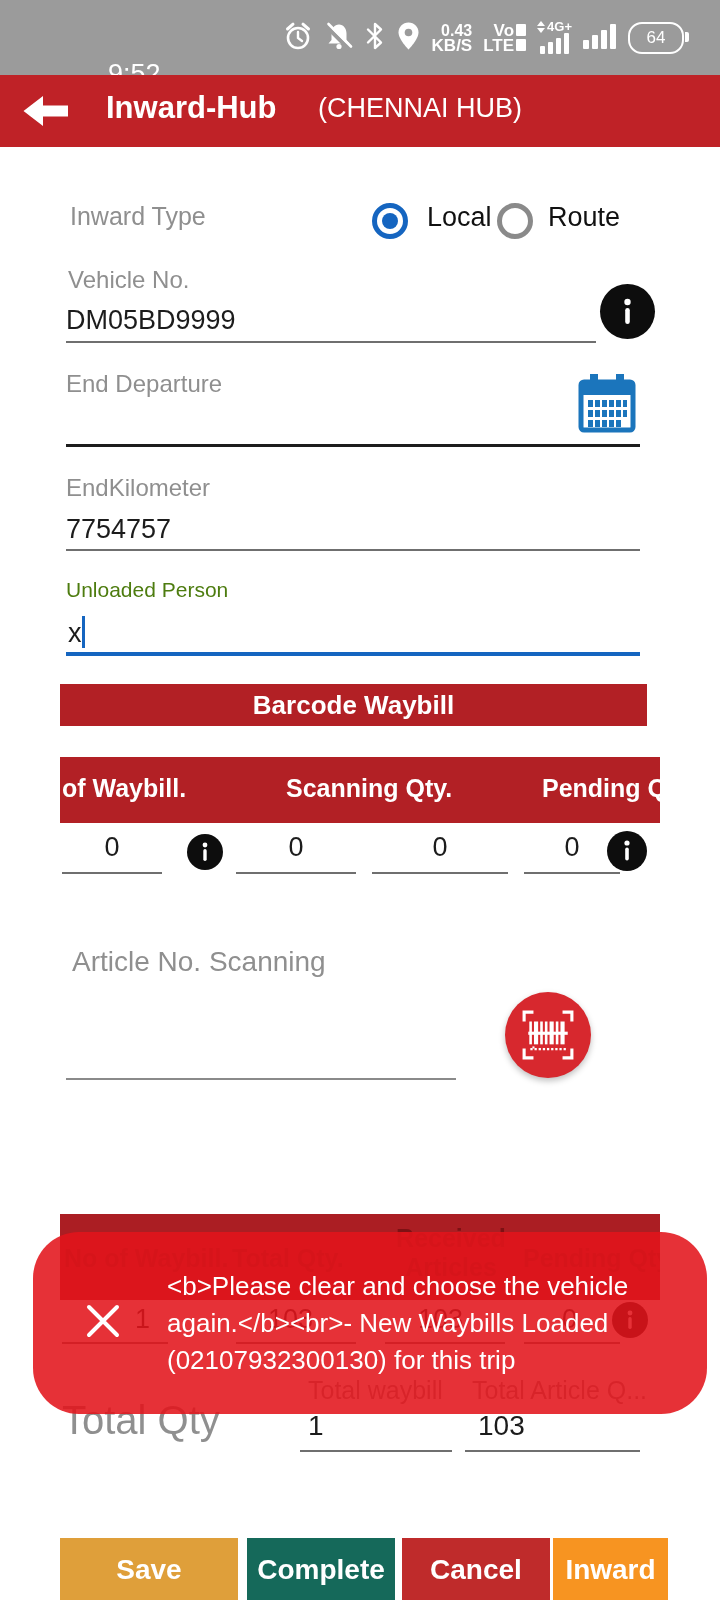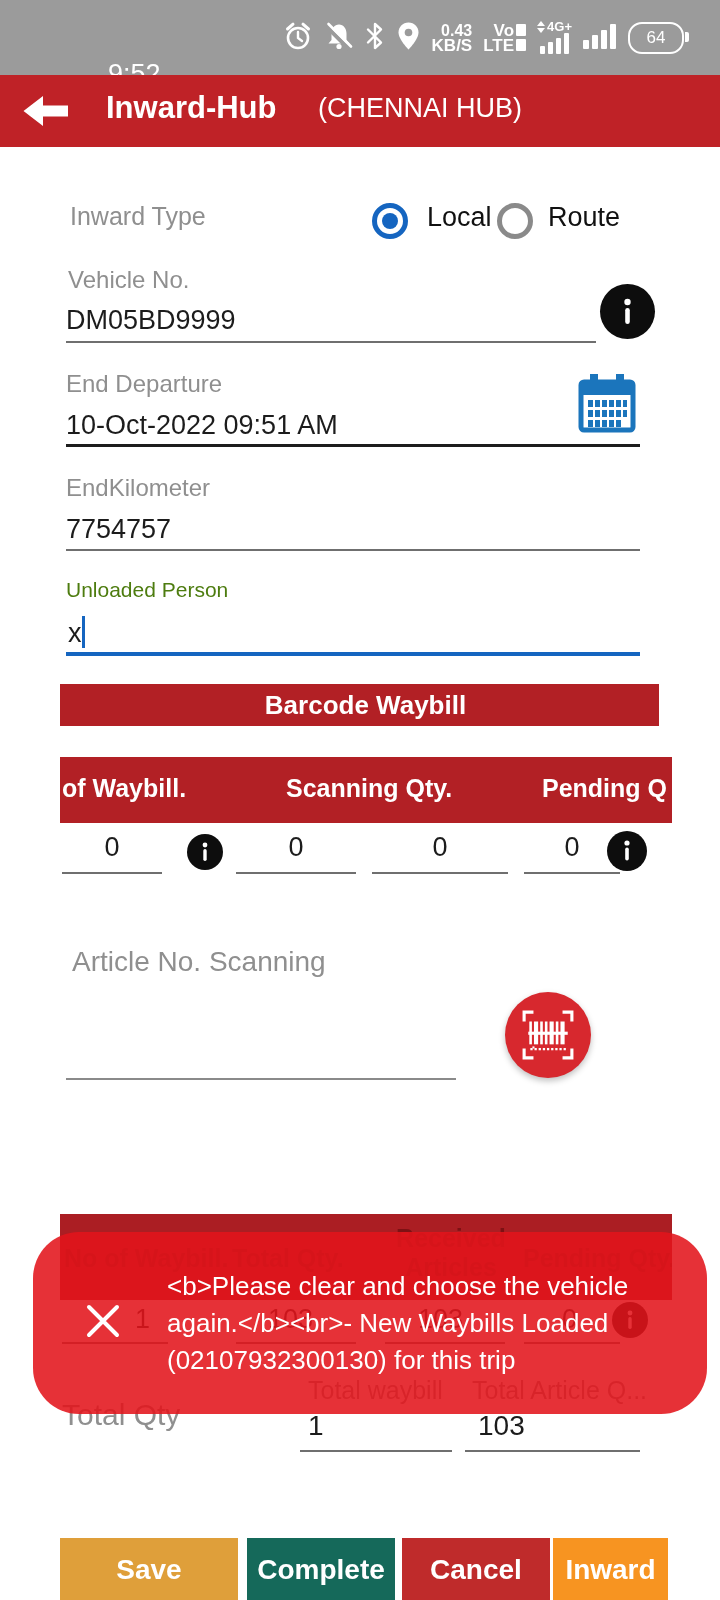--- a/index.html
+++ b/index.html
@@ -35,21 +35,21 @@
   .val{position:absolute;color:#1c1c1c;font-size:27px;}
   .rule{position:absolute;background:#6f6f6f;height:2px;}
   
   .radio{position:absolute;width:36px;height:36px;border-radius:50%;box-sizing:border-box;cursor:pointer;}
   .radio.sel{border:5px solid #1565c0;}
   .radio.sel:after{content:"";position:absolute;left:5px;top:5px;width:16px;height:16px;border-radius:50%;background:#1565c0;}
   .radio.unsel{border:5px solid #8a8a8a;}
   .radio-lbl{position:absolute;font-size:27px;color:#111;}
   .info{position:absolute;border-radius:50%;background:#0d0d0d;display:flex;align-items:center;justify-content:center;cursor:pointer;}
   
-  .sec-bar{position:absolute;background:#b22025;color:#fff;font-weight:bold;text-align:center;padding-left:12px;}
+  .sec-bar{position:absolute;background:#b22025;color:#fff;font-weight:bold;text-align:center;}
   .caret{display:inline-block;width:3px;height:32px;background:#1565c0;vertical-align:-6px;}
   .mini-field{position:absolute;height:40px;border-bottom:2px solid #6f6f6f;text-align:center;font-size:27px;color:#1c1c1c;}
   .col-h{position:absolute;font-size:25px;font-weight:bold;color:#fff;white-space:nowrap;}
   
   .ghost-h{position:absolute;font-size:25px;font-weight:bold;color:#7d1114;white-space:nowrap;}
   .fab{position:absolute;left:505px;top:992px;width:86px;height:86px;border-radius:50%;background:#d7282e;
     display:flex;align-items:center;justify-content:center;cursor:pointer;box-shadow:0 3px 6px rgba(0,0,0,0.25);}
   
   .toast{position:absolute;left:33px;top:1232px;width:674px;height:182px;border-radius:46px;
     background:rgba(227,20,27,0.88);display:flex;align-items:center;z-index:5;gap:16px;}
@@ -184,21 +184,20 @@
           <rect x="39" y="38" width="5" height="7"></rect>
           <rect x="46" y="38" width="4" height="7"></rect>
         <rect x="11" y="48" width="5" height="7"></rect>
           <rect x="18" y="48" width="5" height="7"></rect>
           <rect x="25" y="48" width="5" height="7"></rect>
           <rect x="32" y="48" width="5" height="7"></rect>
           <rect x="39" y="48" width="5" height="7"></rect>
       </g>
     </svg>
   </div>
-  <div class="val" style="left:66px;top:410px;">10-Oct-2022 09:51 AM</div>
   <div class="rule" style="left:66px;top:444px;width:574px;height:3px;background:#1d1d1d;"></div>
 
   <div class="lbl" style="left:66px;top:474px;">EndKilometer</div>
   <div class="val" style="left:66px;top:514px;">7754757</div>
   <div class="rule" style="left:66px;top:549px;width:574px;"></div>
 
   <div class="lbl" style="left:66px;top:578px;color:#4d7c0f;font-size:21px;">Unloaded Person</div>
   <div class="val" style="left:68px;top:616px;"><span>x</span><span class="caret"></span></div>
   <div class="rule" style="left:66px;top:652px;width:574px;height:4px;background:#1565c0;"></div>
 
@@ -277,21 +276,21 @@
         <rect x="16.3" y="15" width="3.4" height="12" rx="1.7" fill="#fff"></rect>
       </svg>
   </div>
   <div class="rule" style="left:62px;top:1342px;width:106px;"></div>
   <div class="rule" style="left:236px;top:1342px;width:120px;"></div>
   <div class="rule" style="left:385px;top:1342px;width:120px;"></div>
   <div class="rule" style="left:524px;top:1342px;width:96px;"></div>
 
   <div class="lbl" style="left:308px;top:1376px;font-size:25px;">Total waybill</div>
   <div class="lbl" style="left:472px;top:1376px;font-size:25px;">Total Article Q...</div>
-  <div class="lbl" style="left:62px;top:1398px;font-size:30px;">Total Qty</div>
+  <div class="lbl" style="left:62px;top:1398px;font-size:40px;">Total Qty</div>
   <div class="val" style="left:308px;top:1410px;font-size:28px;">1</div>
   <div class="val" style="left:478px;top:1410px;font-size:28px;">103</div>
   <div class="rule" style="left:300px;top:1450px;width:152px;"></div>
   <div class="rule" style="left:465px;top:1450px;width:175px;"></div>
 
   <div class="toast">
     <span class="toast-x">
       <svg width="40" height="40" viewBox="0 0 40 40">
         <path d="M6 6 L34 34 M34 6 L6 34" stroke="#fff" stroke-width="4" stroke-linecap="round"></path>
       </svg>

